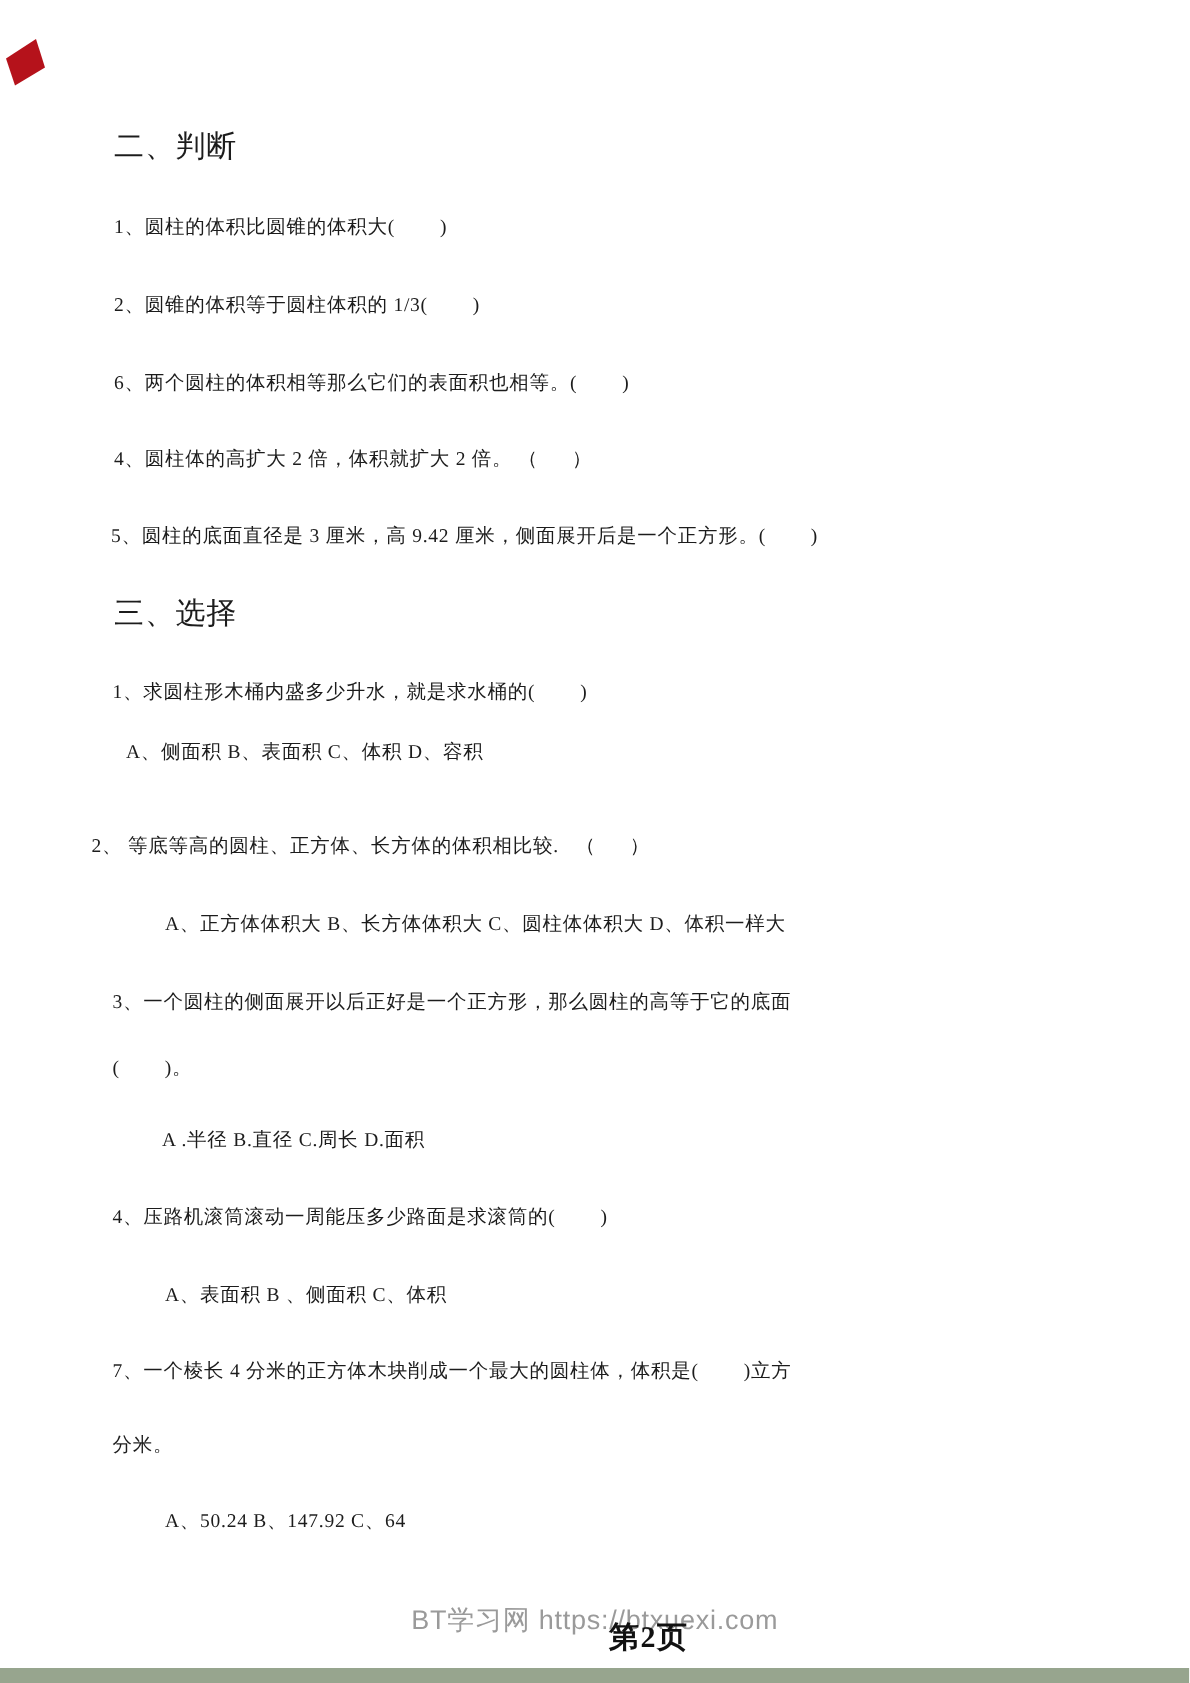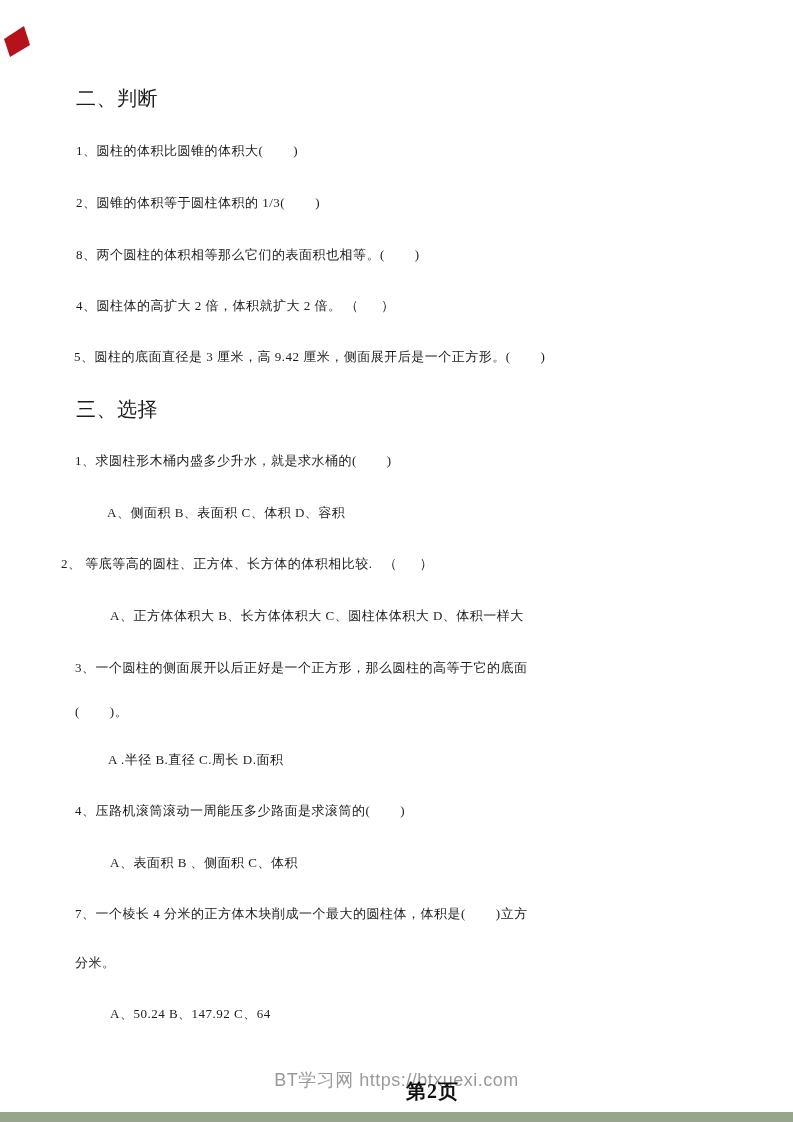--- a/index.html
+++ b/index.html
@@ -73,31 +73,31 @@
   <svg id="red-mark" viewBox="0 0 30 32">
     <polygon points="2,13 22,0 28,19 8,31" fill="#b5121b"></polygon>
   </svg>
 
   <div class="line section-title" style="left:76px; top:86px;">二、判断</div>
 
   <div class="line" style="left:76px; top:139px;">1、圆柱的体积比圆锥的体积大(        )</div>
 
   <div class="line" style="left:76px; top:191px;">2、圆锥的体积等于圆柱体积的 1/3(        )</div>
 
-  <div class="line" style="left:76px; top:243px;">8、两个圆柱的体积相等那么它们的表面积也相等。(        )</div>
+  <div class="line" style="left:76px; top:243px;">6、两个圆柱的体积相等那么它们的表面积也相等。(        )</div>
 
   <div class="line" style="left:76px; top:294px;">4、圆柱体的高扩大 2 倍，体积就扩大 2 倍。 （      ）</div>
 
   <div class="line" style="left:74px; top:345px;">5、圆柱的底面直径是 3 厘米，高 9.42 厘米，侧面展开后是一个正方形。(        )</div>
 
   <div class="line section-title" style="left:76px; top:397px;">三、选择</div>
 
   <div class="line" style="left:75px; top:449px;">1、求圆柱形木桶内盛多少升水，就是求水桶的(        )</div>
 
-  <div class="line" style="left:84px; top:501px;margin-left:23px;">A、侧面积 B、表面积 C、体积 D、容积</div>
+  <div class="line" style="left:84px; top:489px;">A、侧面积 B、表面积 C、体积 D、容积</div>
 
   <div class="line" style="left:61px; top:552px;">2、 等底等高的圆柱、正方体、长方体的体积相比较.   （      ）</div>
 
   <div class="line" style="left:110px; top:604px;">A、正方体体积大 B、长方体体积大 C、圆柱体体积大 D、体积一样大</div>
 
   <div class="line" style="left:75px; top:656px;">3、一个圆柱的侧面展开以后正好是一个正方形，那么圆柱的高等于它的底面</div>
 
   <div class="line" style="left:75px; top:700px;">(        )。</div>
 
   <div class="line" style="left:108px; top:748px;">A .半径 B.直径 C.周长 D.面积</div>

